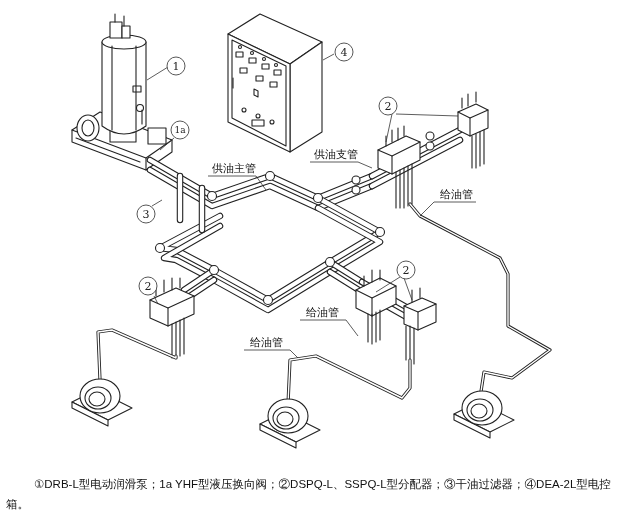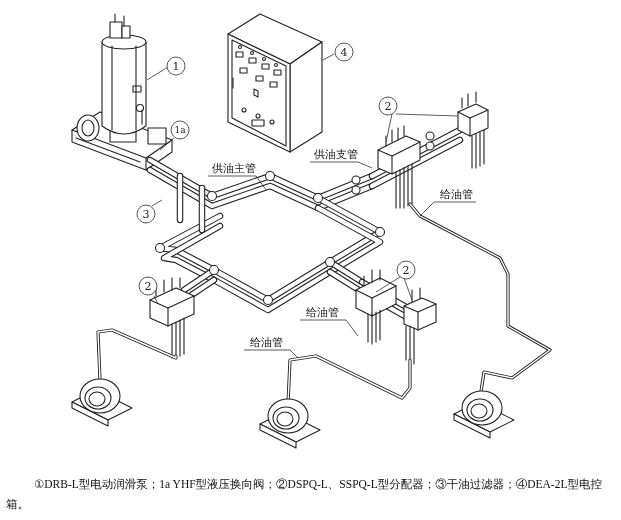--- a/index.html
+++ b/index.html
@@ -10,21 +10,21 @@
   #drawing .pipe { fill:none; stroke:#222; stroke-width:6.5; stroke-linecap:round; stroke-linejoin:round; }
   #drawing .pipe-in { fill:none; stroke:#fff; stroke-width:4.3; stroke-linecap:round; stroke-linejoin:round; }
   #drawing .tube { fill:none; stroke:#222; stroke-width:3.2; stroke-linecap:round; stroke-linejoin:round; }
   #drawing .tube-in { fill:none; stroke:#fff; stroke-width:1.4; stroke-linecap:round; stroke-linejoin:round; }
   #drawing .solid { fill:#fff; stroke:#222; stroke-width:1.1; stroke-linejoin:round; }
   #drawing .lead { fill:none; stroke:#333; stroke-width:0.8; }
   #drawing .tag { fill:#fff; stroke:#444; stroke-width:0.9; }
   #drawing .tagtext { font-family:"DejaVu Serif", serif; font-size:11px; fill:#222; text-anchor:middle; dominant-baseline:central; }
   #drawing .lbl { font-family:"DejaVu Sans", sans-serif; font-size:11px; fill:#111; }
   .caption { position:absolute; left:6px; top:474px; width:612px; font-size:11.5px; line-height:20px;
-             text-indent:28px; font-family:Liberation Serif, serif; color:#111; }
+             text-indent:28px; font-family:Liberation Sans, sans-serif; color:#111; }
 </style>
 </head>
 <body>
 
 <svg id="drawing" viewBox="0 0 621 470" xmlns="http://www.w3.org/2000/svg">
 
   <g>
     <polygon class="solid" points="228,34 260,14 322,42 290,64"></polygon>
     <polygon class="solid" points="290,64 322,42 322,132 290,152"></polygon>
     <polygon class="solid" points="228,34 290,64 290,152 228,122"></polygon>

